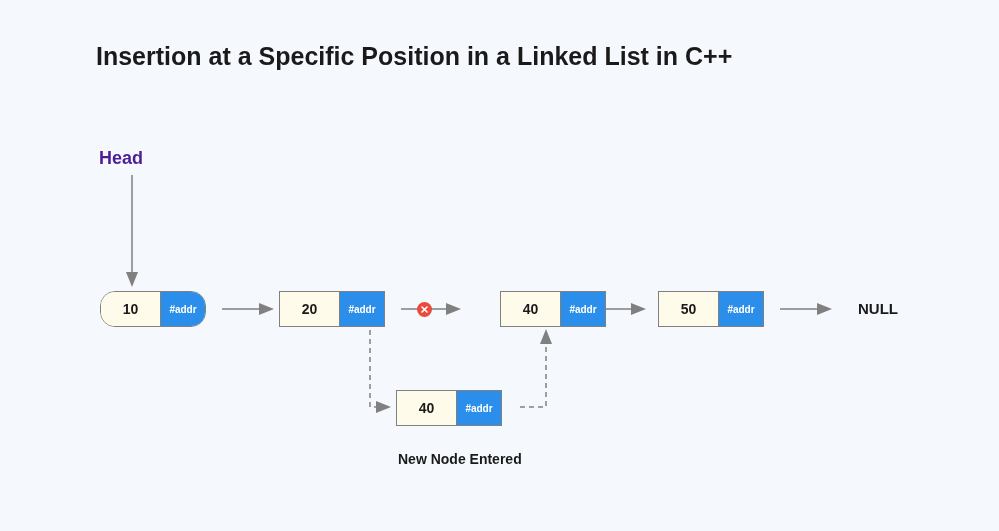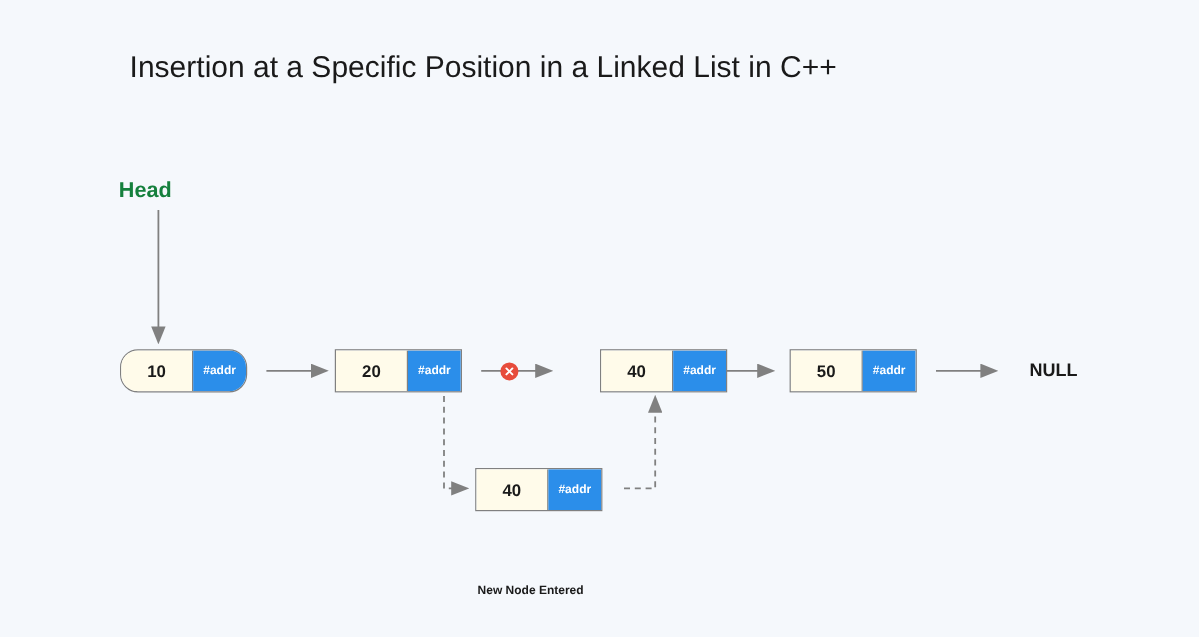--- a/index.html
+++ b/index.html
@@ -7,32 +7,32 @@
     width: 999px;
     height: 531px;
     background: #f5f8fc;
     font-family: -apple-system, BlinkMacSystemFont, "Segoe UI", Arial, sans-serif;
     position: relative;
     overflow: hidden;
   }
   .title {
     position: absolute;
     top: 42px;
-    left: 108px;
+    left: 96px;
     font-size: 25px;
-    font-weight: 400;
+    font-weight: 700;
     color: #1a1a1a;
   }
   .head-label {
     position: absolute;
     top: 148px;
     left: 99px;
     font-size: 18px;
     font-weight: 600;
-    color: #15803d;
+    color: #4c1d95;
   }
   .node {
     position: absolute;
     display: flex;
     height: 36px;
     border: 1px solid #808080;
     overflow: hidden;
   }
   .node .val {
     width: 60px;
@@ -56,24 +56,23 @@
     color: #fff;
   }
   .null-label {
     position: absolute;
     font-size: 15px;
     font-weight: 700;
     color: #1a1a1a;
   }
   .new-node-label {
     position: absolute;
-    font-size: 10px;
+    font-size: 14px;
     font-weight: 600;
     color: #1a1a1a;
-    margin-top: 36px;
   }
   svg.overlay {
     position: absolute;
     top: 0;
     left: 0;
     width: 999px;
     height: 531px;
     pointer-events: none;
   }
   .cross-badge {

